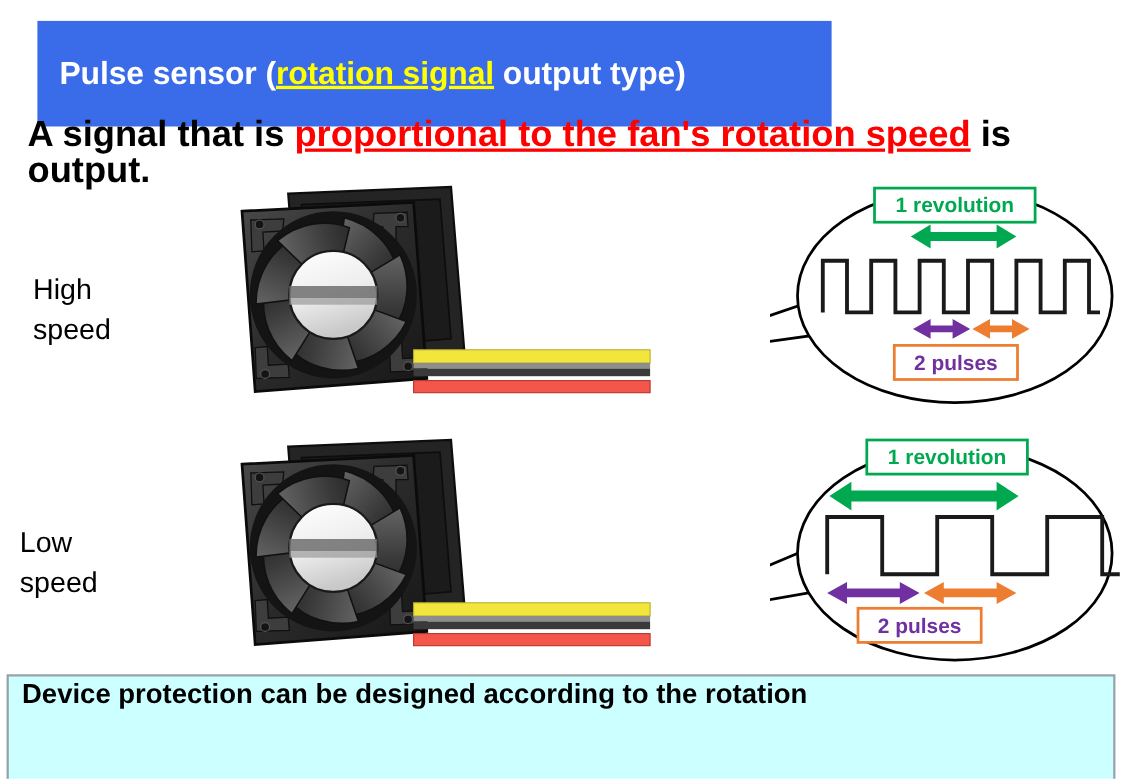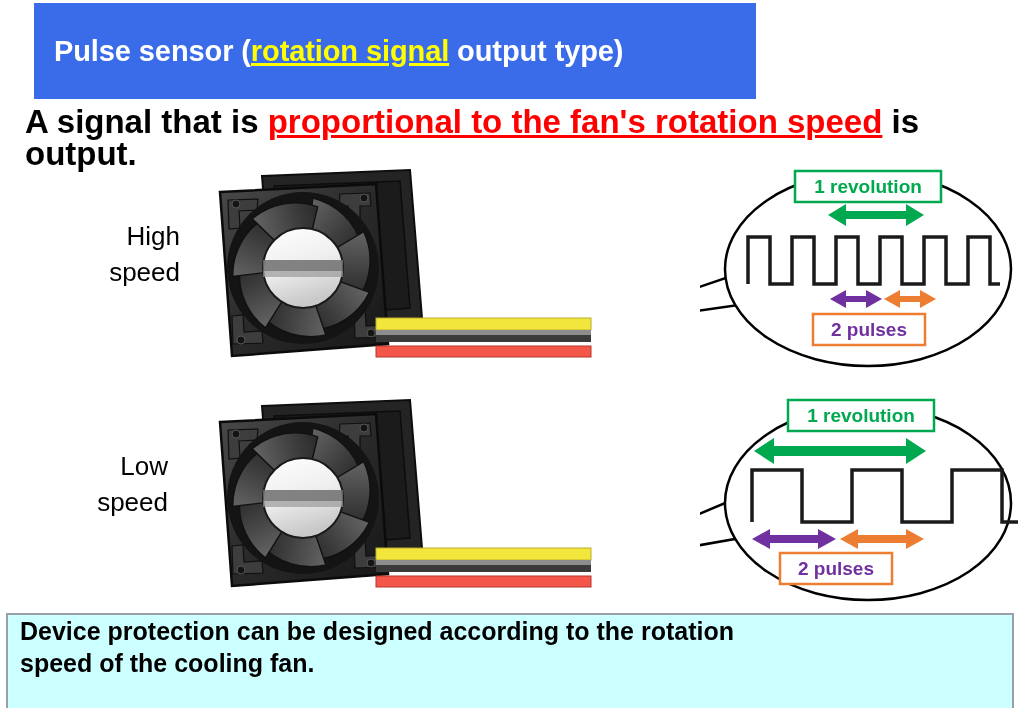--- a/index.html
+++ b/index.html
@@ -12,21 +12,21 @@
   }
   #stage {
     position: relative;
     width: 1024px; height: 708px;
     background: #ffffff;
   }
 
   
   #title-banner {
     position: absolute;
-    left: 34px; top: 3px;
+    left: 34px; top: 19px;
     width: 722px; height: 96px;
     background: #3A6BE8;
     display: flex; align-items: center; text-align: right;
   }
   #title-text {
     color: #ffffff;
     font-size: 29px;
     font-weight: bold;
     padding-left: 20px;
     white-space: nowrap;
@@ -56,22 +56,23 @@
     text-underline-offset: 2px;
   }
 
   
   .speed-label {
     position: absolute;
     color: #000000;
     font-size: 26px;
     font-weight: normal;
     line-height: 36px;
-    text-align: right;
+    text-align: left;
     width: 150px;
+    margin-top: 27px;
   }
   #label-high { left: 30px; top: 218px; }
   #label-low  { left: 18px; top: 448px; }
 
   
   .fan-group { position: absolute; }
   #fan-high { left: 214px; top: 168px; }
   #fan-low  { left: 214px; top: 398px; }
 
   
@@ -303,17 +304,16 @@
       </g>
 
       <rect x="80" y="157" width="112" height="31" fill="#ffffff" stroke="#ED7D31" stroke-width="2.5"></rect>
       <text x="136" y="179" text-anchor="middle" font-family="Liberation Sans, sans-serif" font-size="19" font-weight="bold" fill="#7030A0">2 pulses</text>
     </svg>
   </div>
 
   <div id="footer-banner">
     <div id="footer-text">
       <div>Device protection can be designed according to the rotation</div>
-      <div>speed of the cooling fan.</div>
     </div>
   </div>
 
 </div>
 
 </body></html>

